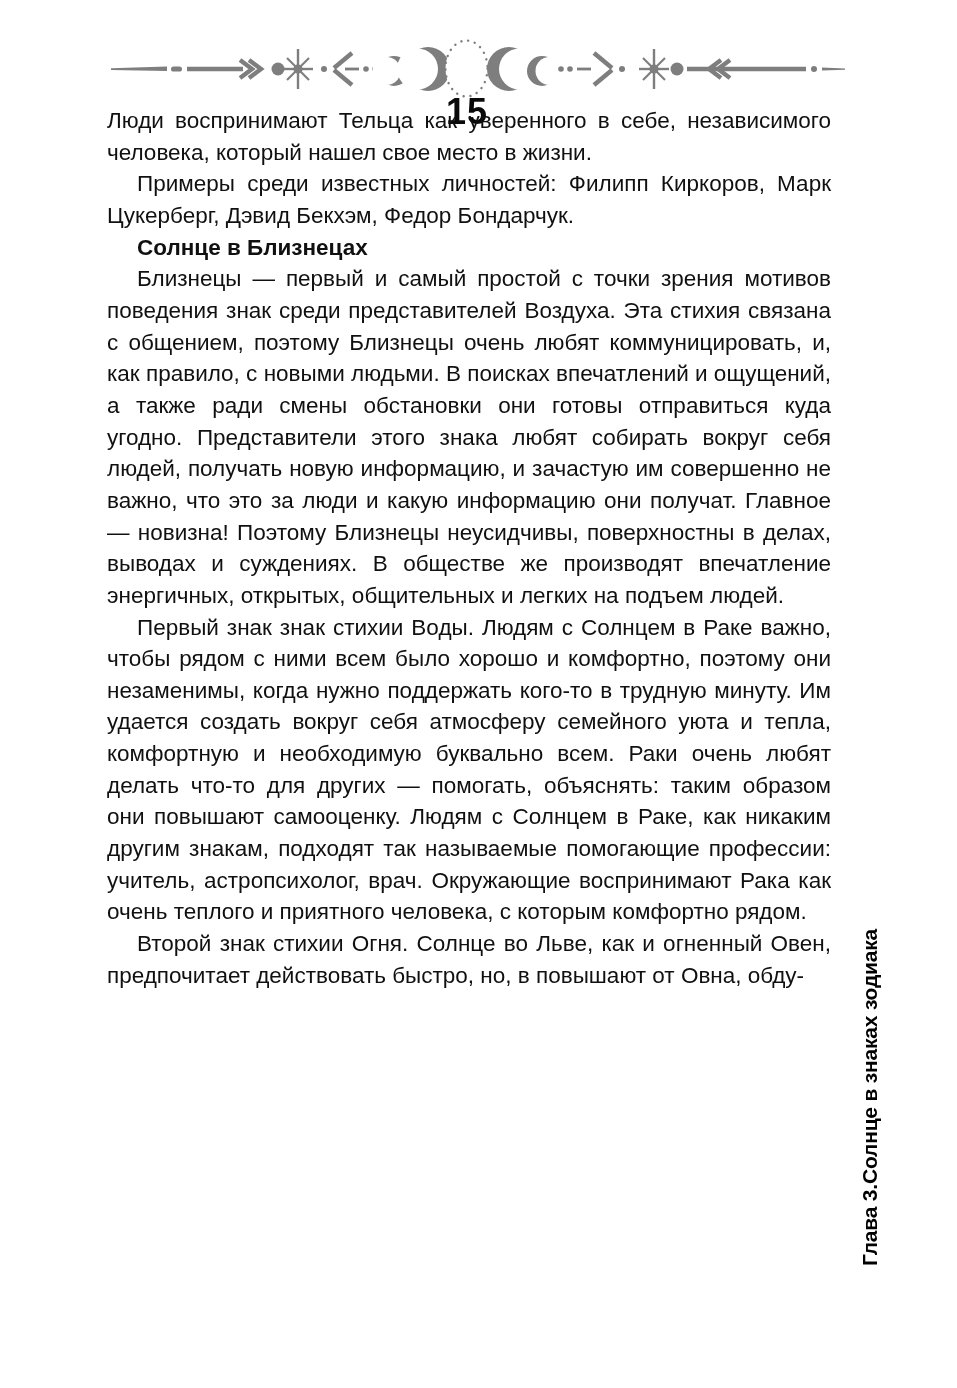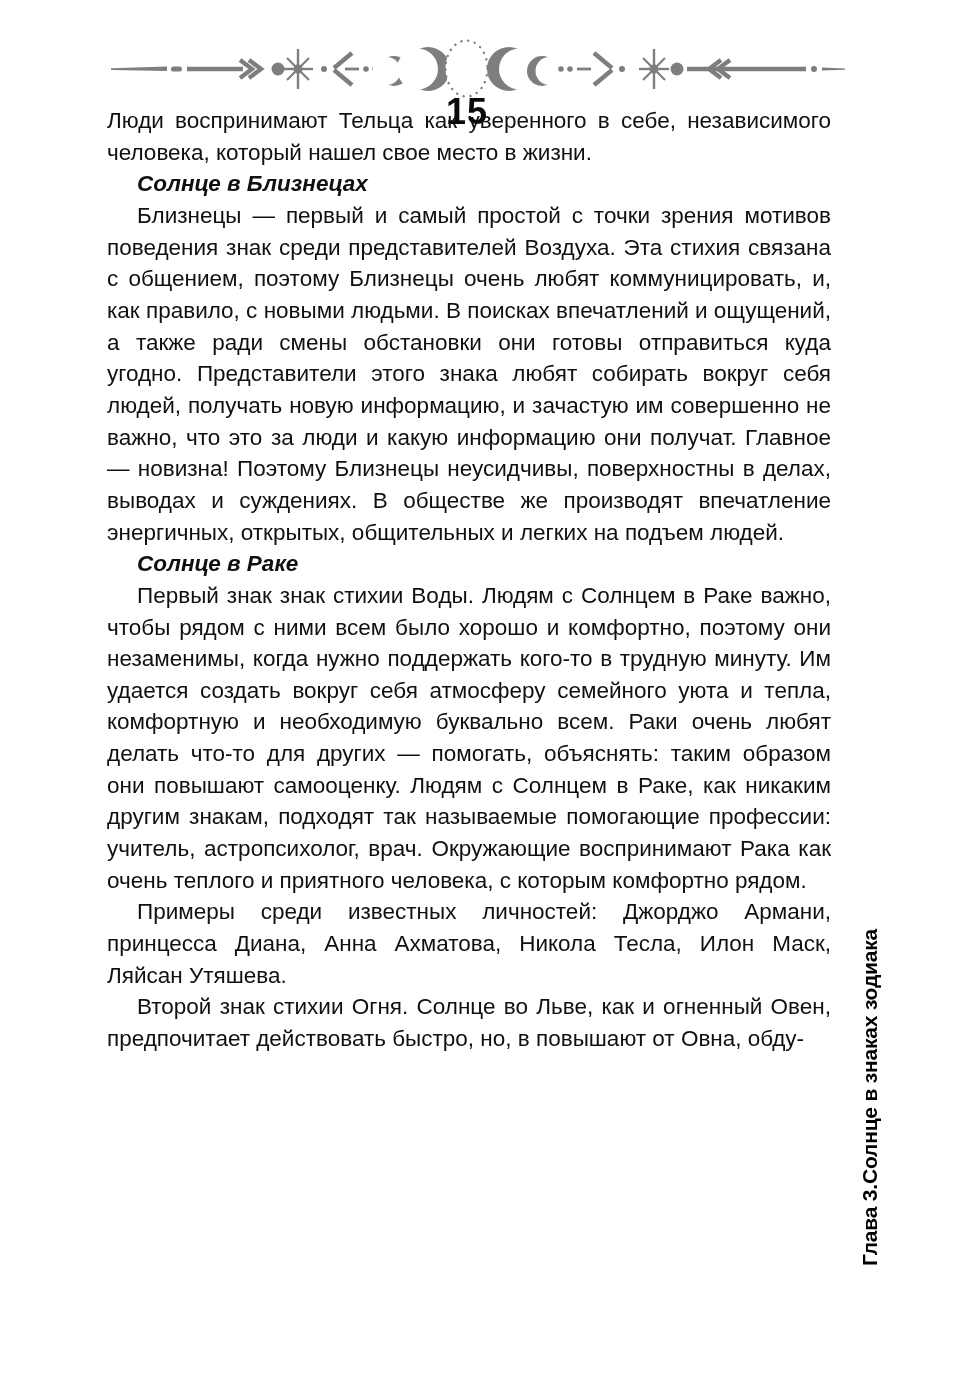--- a/index.html
+++ b/index.html
@@ -20,21 +20,21 @@
     text-align:center;font-size:36px;font-weight:700;line-height:30px;
     color:#0a0a0a;letter-spacing:1px;margin-top:44px;
   }
   .body-text{
     position:absolute;left:107px;top:105px;width:724px;
     font-size:22.5px;line-height:31.65px;text-align:justify;
     color:var(--ink,#101010);
   }
   .body-text p{margin:0;padding:0;}
   .body-text p.indent{text-indent:30px;}
-  .body-text p.heading{font-weight:700;font-style:italic;}
+  .body-text p.heading{font-weight:700;}
   .sidebar-title{
     position:absolute;left:858px;top:1266px;width:340px;height:30px;
     transform-origin:0 0;transform:rotate(-90deg);
     font-size:21px;font-weight:700;letter-spacing:-0.2px;
     white-space:nowrap;color:#000;
   }
 </style>
 </head>
 <body>
 
@@ -112,23 +112,22 @@
         <circle cx="703" cy="32" r="3" stroke="none"></circle>
         <polygon points="711,30.4 734,31.4 734,32.8 711,33.6" stroke="none"></polygon>
       </g>
     </svg>
   </div>
 
   <div class="page-number">15</div>
 
   <div class="body-text">
       <p class="">Люди воспринимают Тельца как уверенного в себе, независимого человека, который нашел свое место в жизни.</p>
+      <p class=" indent">Примеры среди известных личностей: Филипп Киркоров, Марк Цукерберг, Дэвид Бекхэм, Федор Бондарчук.</p>
       <p class="heading indent">Солнце в Близнецах</p>
       <p class=" indent">Близнецы — первый и самый простой с точки зрения мотивов поведения знак среди представителей Воздуха. Эта стихия связана с общением, поэтому Близнецы очень любят коммуницировать, и, как правило, с новыми людьми. В поисках впечатлений и ощущений, а также ради смены обстановки они готовы отправиться куда угодно. Представители этого знака любят собирать вокруг себя людей, получать новую информацию, и зачастую им совершенно не важно, что это за люди и какую информацию они получат. Главное — новизна! Поэтому Близнецы неусидчивы, поверхностны в делах, выводах и суждениях. В обществе же производят впечатление энергичных, открытых, общительных и легких на подъем людей.</p>
-      <p class="heading indent">Солнце в Раке</p>
       <p class=" indent">Первый знак знак стихии Воды. Людям с Солнцем в Раке важно, чтобы рядом с ними всем было хорошо и комфортно, поэтому они незаменимы, когда нужно поддержать кого-то в трудную минуту. Им удается создать вокруг себя атмосферу семейного уюта и тепла, комфортную и необходимую буквально всем. Раки очень любят делать что-то для других — помогать, объяснять: таким образом они повышают самооценку. Людям с Солнцем в Раке, как никаким другим знакам, подходят так называемые помогающие профессии: учитель, астропсихолог, врач. Окружающие воспринимают Рака как очень теплого и приятного человека, с которым комфортно рядом.</p>
-      <p class=" indent">Примеры среди известных личностей: Джорджо Армани, принцесса Диана, Анна Ахматова, Никола Тесла, Илон Маск, Ляйсан Утяшева.</p>
       <p class=" indent">Второй знак стихии Огня. Солнце во Льве, как и огненный Овен, предпочитает действовать быстро, но, в повышают от Овна, обду-</p>
     </div>
 
   <div class="sidebar-title">Глава 3.Солнце в знаках зодиака</div>
 
 </div>
 
 </body></html>

